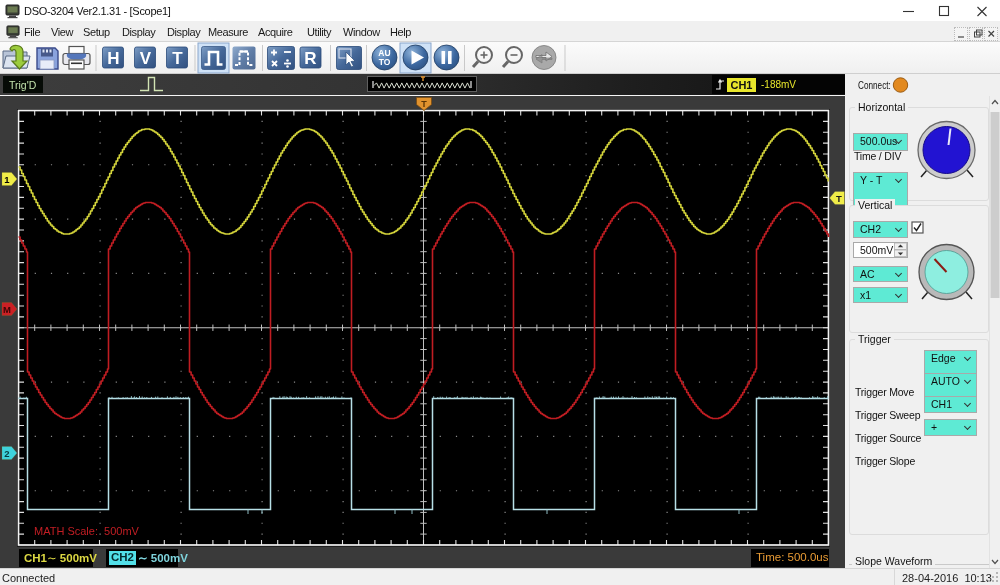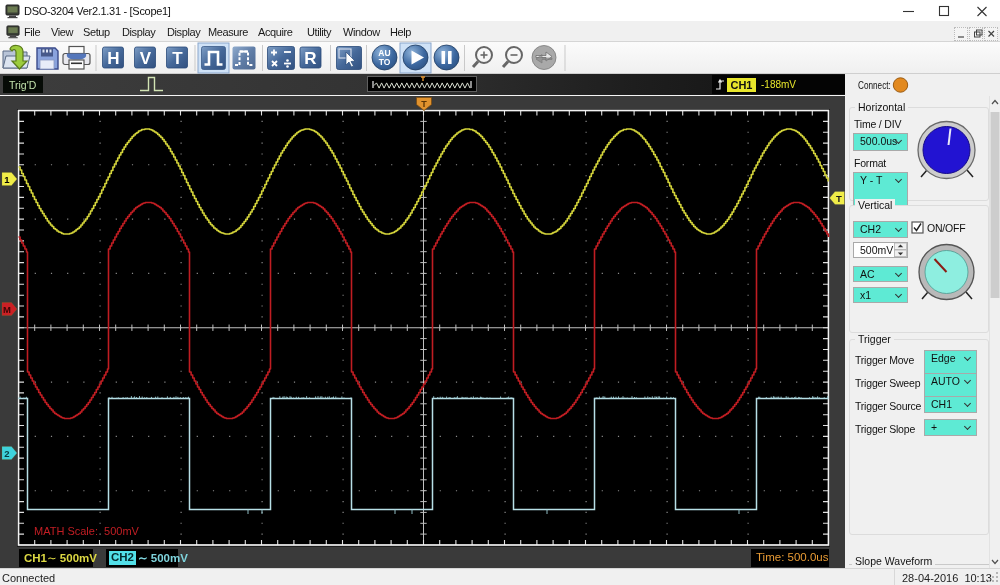--- a/index.html
+++ b/index.html
@@ -3,21 +3,21 @@
 <meta charset="utf-8">
 <style>
 * { margin:0; padding:0; box-sizing:border-box; }
 html,body { width:1000px; height:585px; overflow:hidden; }
 body { font-family:"Liberation Sans", sans-serif; position:relative; background:#f0f0f0; }
 .abs { position:absolute; }
 .combo { position:absolute; background:#5eead4; border:1px solid #a9a9a9; font-size:10.5px; color:#111; line-height:15px; padding-left:6px; }
 .combo .chev { position:absolute; right:6px; top:3.5px; width:5px; height:5px; border-right:1.3px solid #333; border-bottom:1.3px solid #333; transform:rotate(45deg); }
 .glabel { position:absolute; font-size:10.5px; color:#111; background:#f0f0f0; padding:0 3px; }
 .gbox { position:absolute; border:1px solid #dcdcdc; border-radius:3px; }
-.plabel { position:absolute; font-size:10.5px; color:#111; letter-spacing:-0.2px; }
+.plabel { position:absolute; font-size:10.5px; color:#111; letter-spacing:-0.2px;margin-top:32px; }
 </style>
 </head>
 <body>
 
 <div class="abs" style="left:0;top:0;width:1000px;height:22px;background:#ffffff;border-bottom:1px solid #f0f0f0"></div>
 <svg class="abs" style="left:5px;top:4px" width="15" height="15" viewBox="0 0 15 15">
  <rect x="1" y="1" width="13" height="10" rx="1" fill="#3a3f35" stroke="#222"></rect>
  <rect x="2.5" y="2.5" width="10" height="6" fill="#6a7a50"></rect>
  <rect x="4" y="11.5" width="7" height="1.5" fill="#444"></rect>
  <rect x="2.5" y="13" width="10" height="1.2" fill="#444"></rect>

